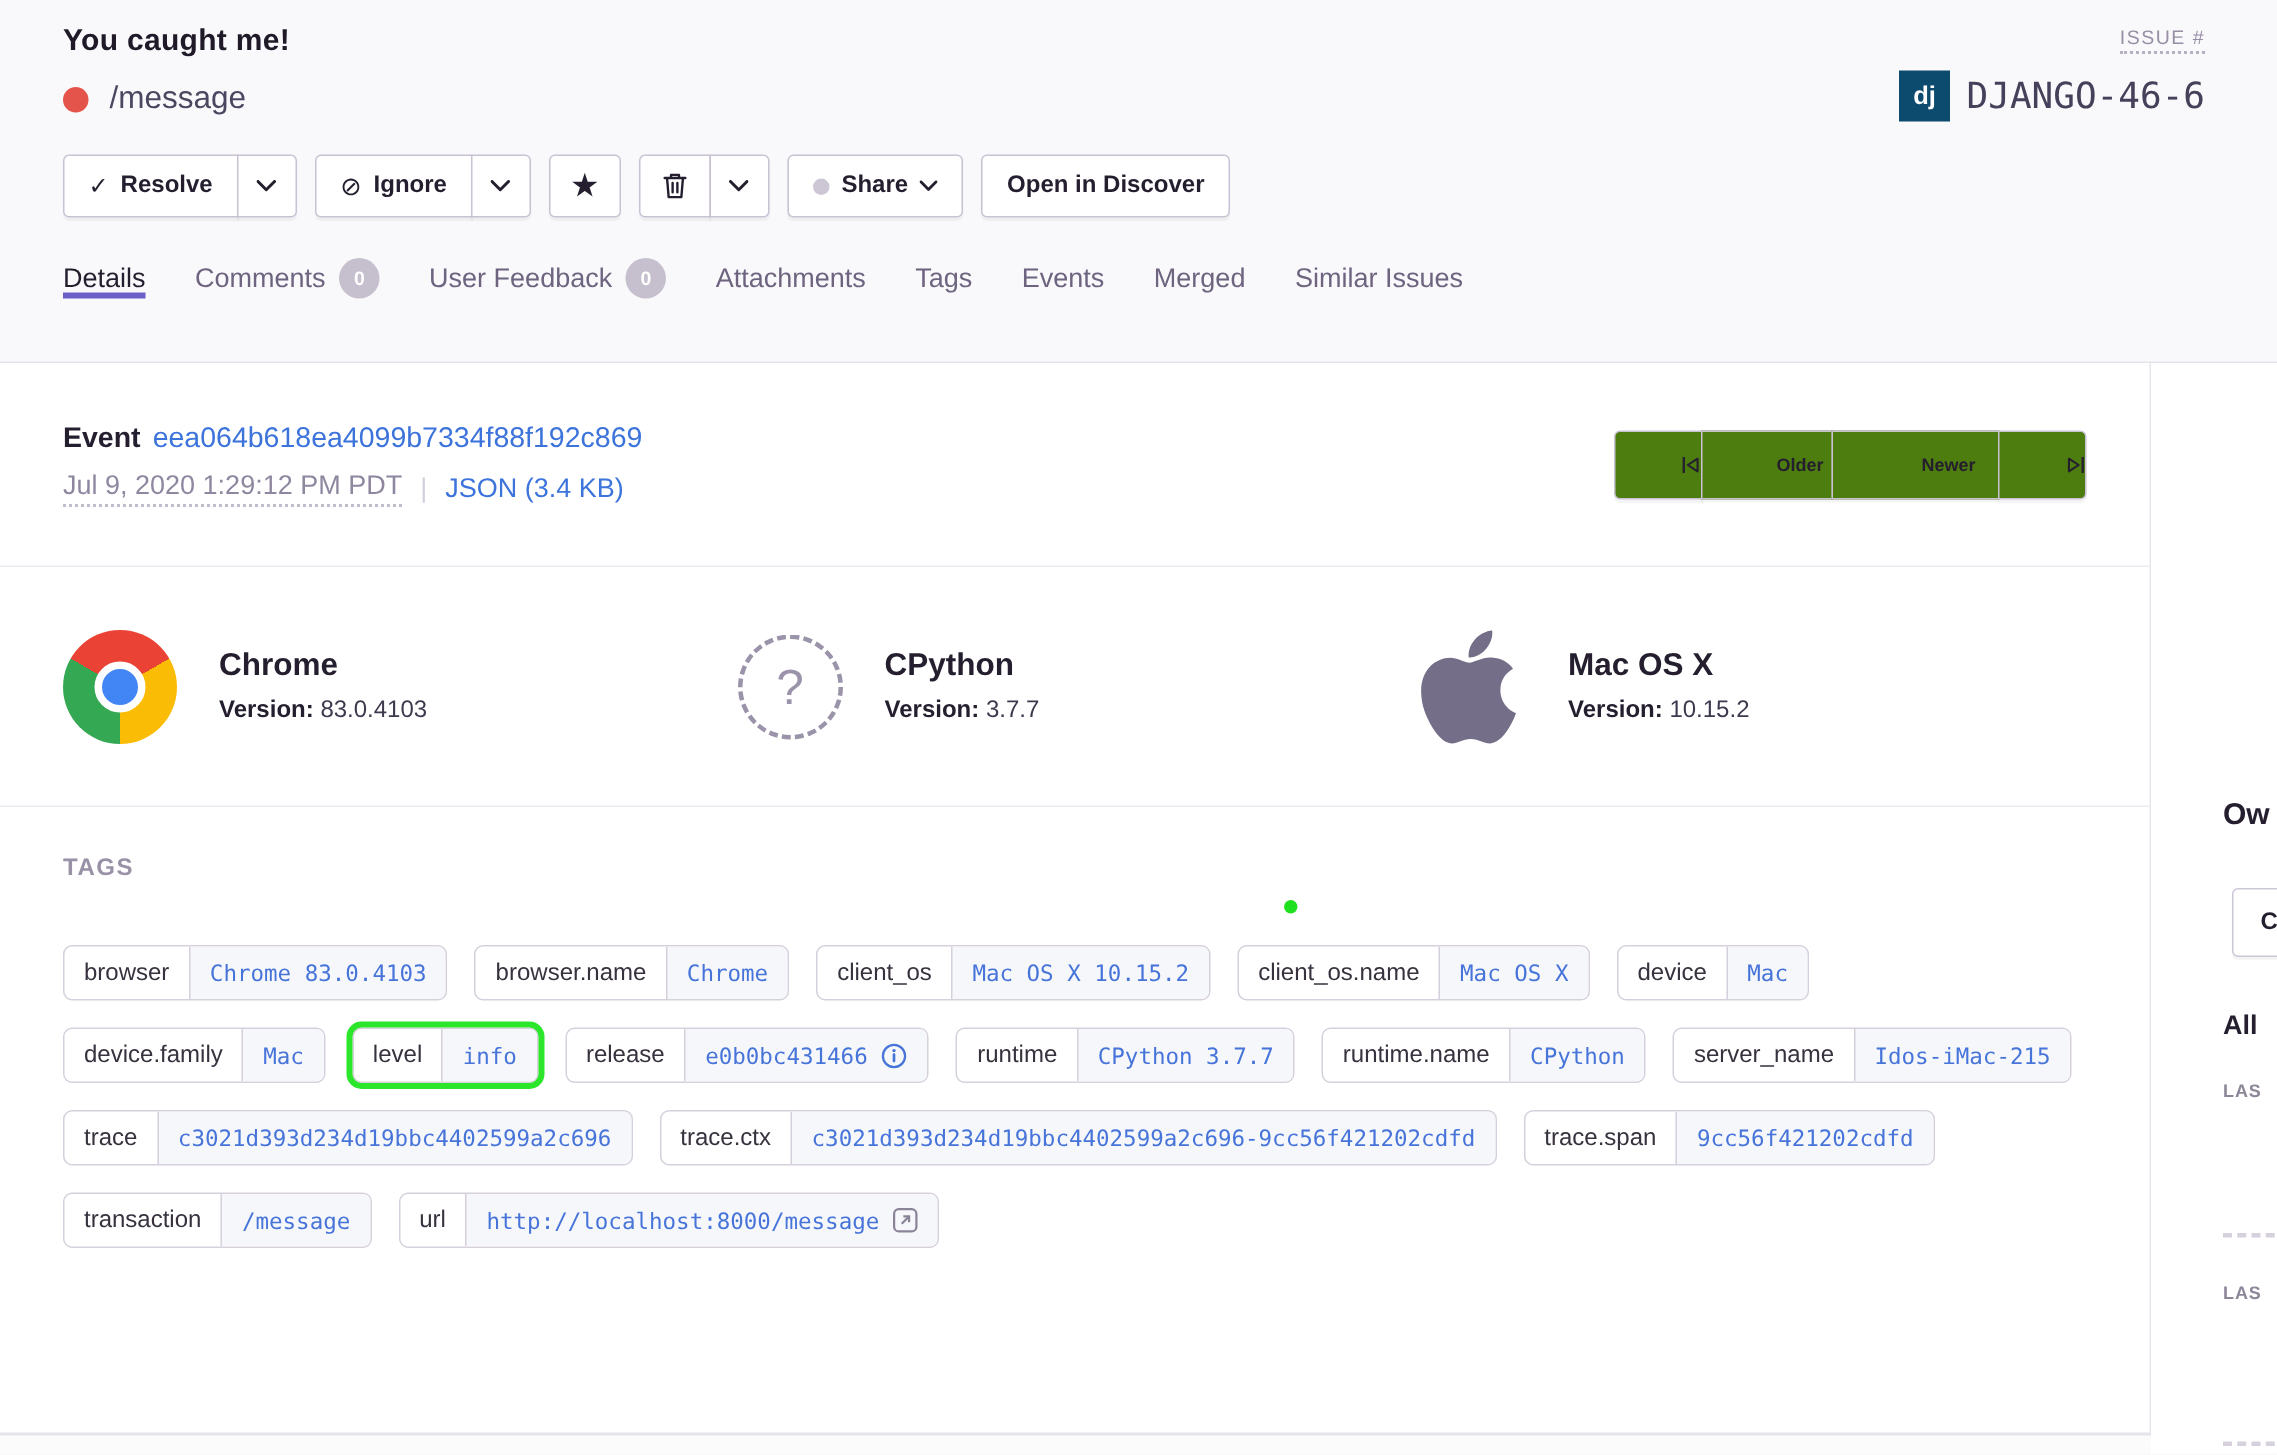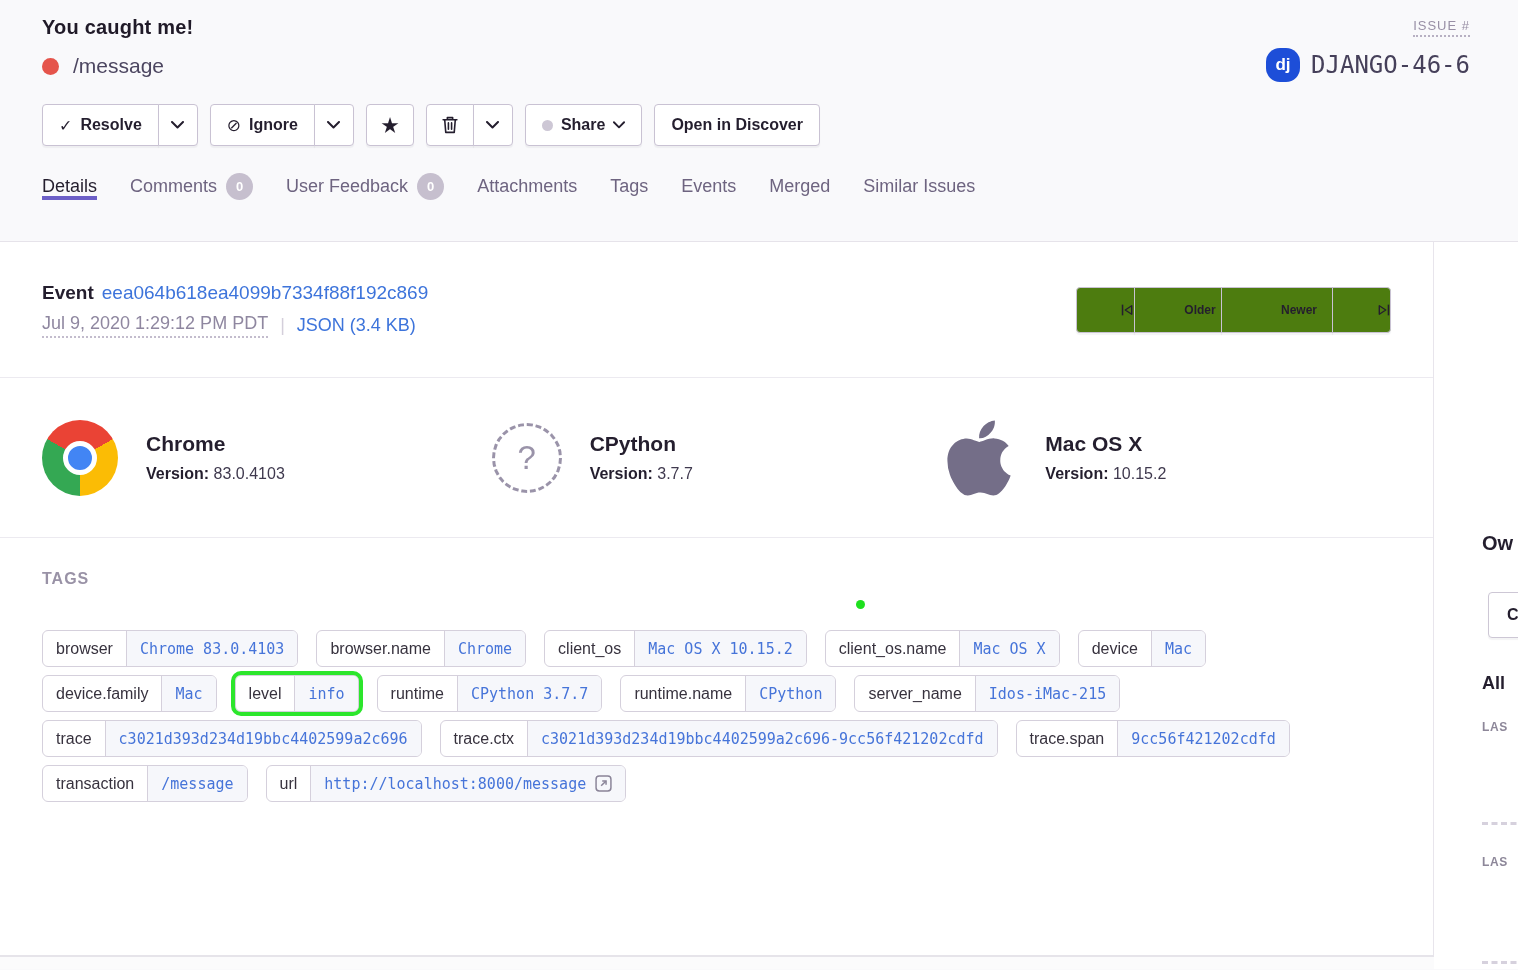--- a/index.html
+++ b/index.html
@@ -16,21 +16,21 @@
   .header-top { display: flex; justify-content: space-between; align-items: flex-start; }
   .page-title { font-size: 20px; font-weight: 700; color: #201a28; letter-spacing: .2px; }
   .culprit-row { display: flex; align-items: center; gap: 14px; margin-top: 15px; }
   .error-dot { width: 17px; height: 17px; border-radius: 50%; background: #e5544b; }
   .culprit { font-size: 21px; color: #4c4660; }
 
   .issue-block { text-align: right; }
   .issue-label { display:inline-block; font-size: 13px; font-weight: 400; letter-spacing: 1px; color: #988fa5;
     border-bottom: 2px dotted #b7b0c2; padding-bottom: 2px; }
   .issue-row { display: flex; align-items: center; justify-content: flex-end; gap: 11px; margin-top: 11px; }
-  .project-badge { width: 34px; height: 34px; border-radius: 14px; background: #1d4ed8; color: #fff;
+  .project-badge { width: 34px; height: 34px; border-radius: 0; background: #0c4a6e; color: #fff;
     font-weight: 700; font-size: 17px; display: flex; align-items: center; justify-content: center; }
   .issue-id { font-family: "DejaVu Sans Mono", "Liberation Mono", monospace; font-size: 24px; color: #46405a; }
 
   
   .toolbar { display: flex; gap: 12px; margin-top: 22px; }
   .btn-group { display: flex; }
   .btn {
     height: 42px; background: #fff; border: 1px solid #c9c2d3; border-radius: 4px;
     display: inline-flex; align-items: center; justify-content: center; gap: 8px;
     padding: 0 16px; font-size: 16px; font-weight: 700; color: #241e2e; cursor: pointer;
@@ -87,21 +87,21 @@
   .chrome-hub { width: 34px; height: 34px; border-radius: 50%; background: #4285f4; border: 5px solid #fff; }
   .unknown-icon { width: 70px; height: 70px; border-radius: 50%; border: 3px dashed #9a93a9;
     display: flex; align-items: center; justify-content: center; font-size: 33px; color: #9a93a9; flex: none; }
   .apple-icon { flex: none; width: 76px; display: flex; justify-content: center; }
 
   
   .tags-section { position: relative; padding: 32px 42px 0; flex: 1; }
   .tags-heading { font-size: 16px; font-weight: 700; letter-spacing: 1px; color: #989,
   }
   .tags-heading { font-size: 16px; font-weight: 700; letter-spacing: 1px; color: #9992a6; }
-  .tag-list { display: flex; flex-wrap: wrap; gap: 8px 18px; margin-top: 42px; max-width: 1352px; }
+  .tag-list { display: flex; flex-wrap: wrap; gap: 18px 18px; margin-top: 42px; max-width: 1352px; }
   .tag { display: inline-flex; align-items: stretch; border: 1px solid #d5d0dc; border-radius: 6px;
     background: #fff; height: 37px; overflow: hidden; }
   .tag.highlighted { outline: 4px solid #2ce62c; }
   .tag-key { display: flex; align-items: center; padding: 0 13px; font-size: 16px; color: #37323e; }
   .tag-value { display: flex; align-items: center; gap: 9px; padding: 0 13px; background: #f6f7fb;
     border-left: 1px solid #d5d0dc; font-family: "DejaVu Sans Mono", "Liberation Mono", monospace;
     font-size: 15px; color: #4674d9; text-decoration: none; cursor: pointer; }
   .tag-icon { display: inline-flex; align-items: center; }
 
   .cursor-dot { position: absolute; left: 856px; top: 600px; width: 9px; height: 9px;
@@ -328,20 +328,33 @@
                 <span>Mac</span>
               </a>
   </div>
             <div class="tag highlighted">
     <span class="tag-key">level</span>
     <a class="tag-value">
                 <span>info</span>
               </a>
   </div>
             <div class="tag">
+    <span class="tag-key">release</span>
+    <a class="tag-value">
+                <span>e0b0bc431466</span>
+                <span class="tag-icon">
+                  <svg width="18" height="18" viewBox="0 0 18 18">
+                    <circle cx="9" cy="9" r="7.4" fill="none" stroke="#4674d9" stroke-width="1.5"></circle>
+                    <line x1="9" y1="8" x2="9" y2="12.4" stroke="#4674d9" stroke-width="1.8" stroke-linecap="round"></line>
+                    <circle cx="9" cy="5.4" r="1.1" fill="#4674d9"></circle>
+                  </svg>
+                </span>
+              </a>
+  </div>
+            <div class="tag">
     <span class="tag-key">runtime</span>
     <a class="tag-value">
                 <span>CPython 3.7.7</span>
               </a>
   </div>
             <div class="tag">
     <span class="tag-key">runtime.name</span>
     <a class="tag-value">
                 <span>CPython</span>
               </a>

